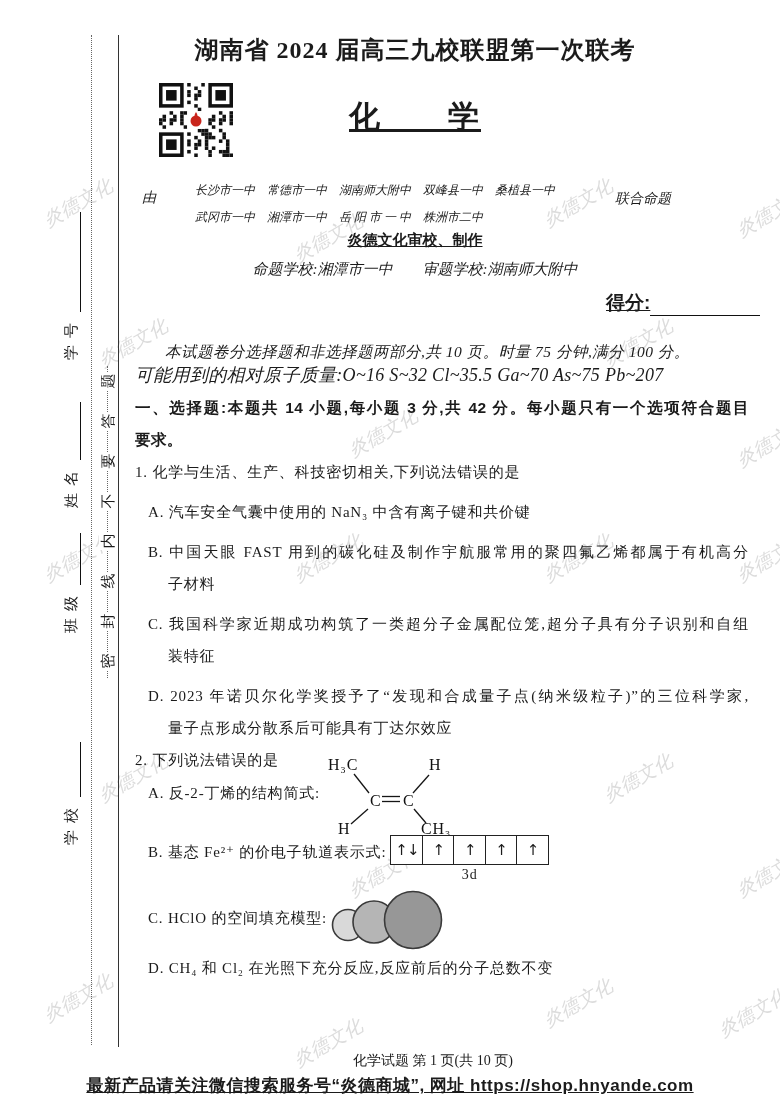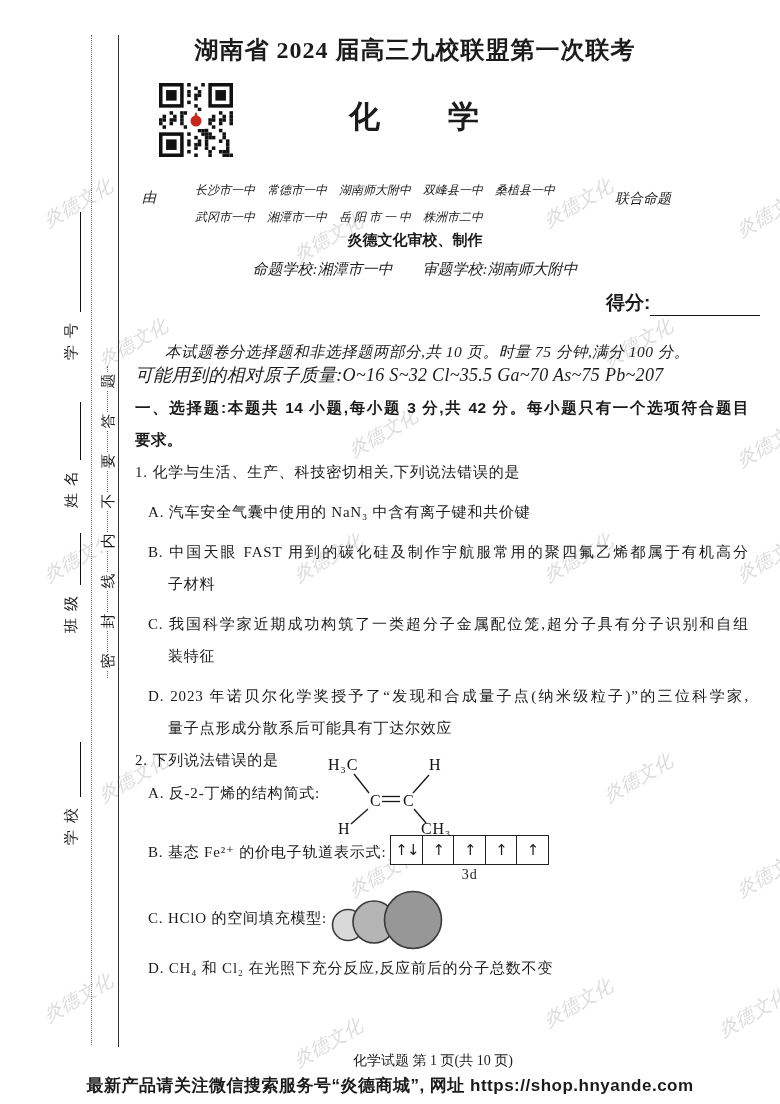--- a/index.html
+++ b/index.html
@@ -1,19 +1,19 @@
 <!DOCTYPE html>
 <html><head>
 <meta charset="utf-8">
 <style>
   html,body{margin:0;padding:0;background:#e8e8e8;}
   .page{position:relative;width:780px;height:1104px;background:#ffffff;overflow:hidden;
         font-family:"Liberation Serif","DejaVu Serif",serif;color:#1b1b1b;}
   .abs{position:absolute;}
-  .hei{font-family:"Liberation Sans","DejaVu Sans",sans-serif;font-weight:bold;}
+  .hei{font-family:"Liberation Sans","DejaVu Sans",sans-serif;font-weight:bold;text-decoration:underline;}
   .kai{font-style:italic;}
   .center{text-align:center;}
   
   .wm{position:absolute;color:#cfcfcf;opacity:.72;transform:rotate(-30deg);
       font-size:19px;font-style:italic;white-space:nowrap;pointer-events:none;z-index:0;}
   
   .vline-dot{position:absolute;border-left:1px dotted #666;width:0;z-index:1;}
   .vline-solid{position:absolute;border-left:1.5px solid #333;width:0;z-index:1;}
   .vfield{position:absolute;left:62px;transform:rotate(-90deg);transform-origin:0 0;
           white-space:nowrap;font-size:15px;letter-spacing:7px;z-index:2;}

